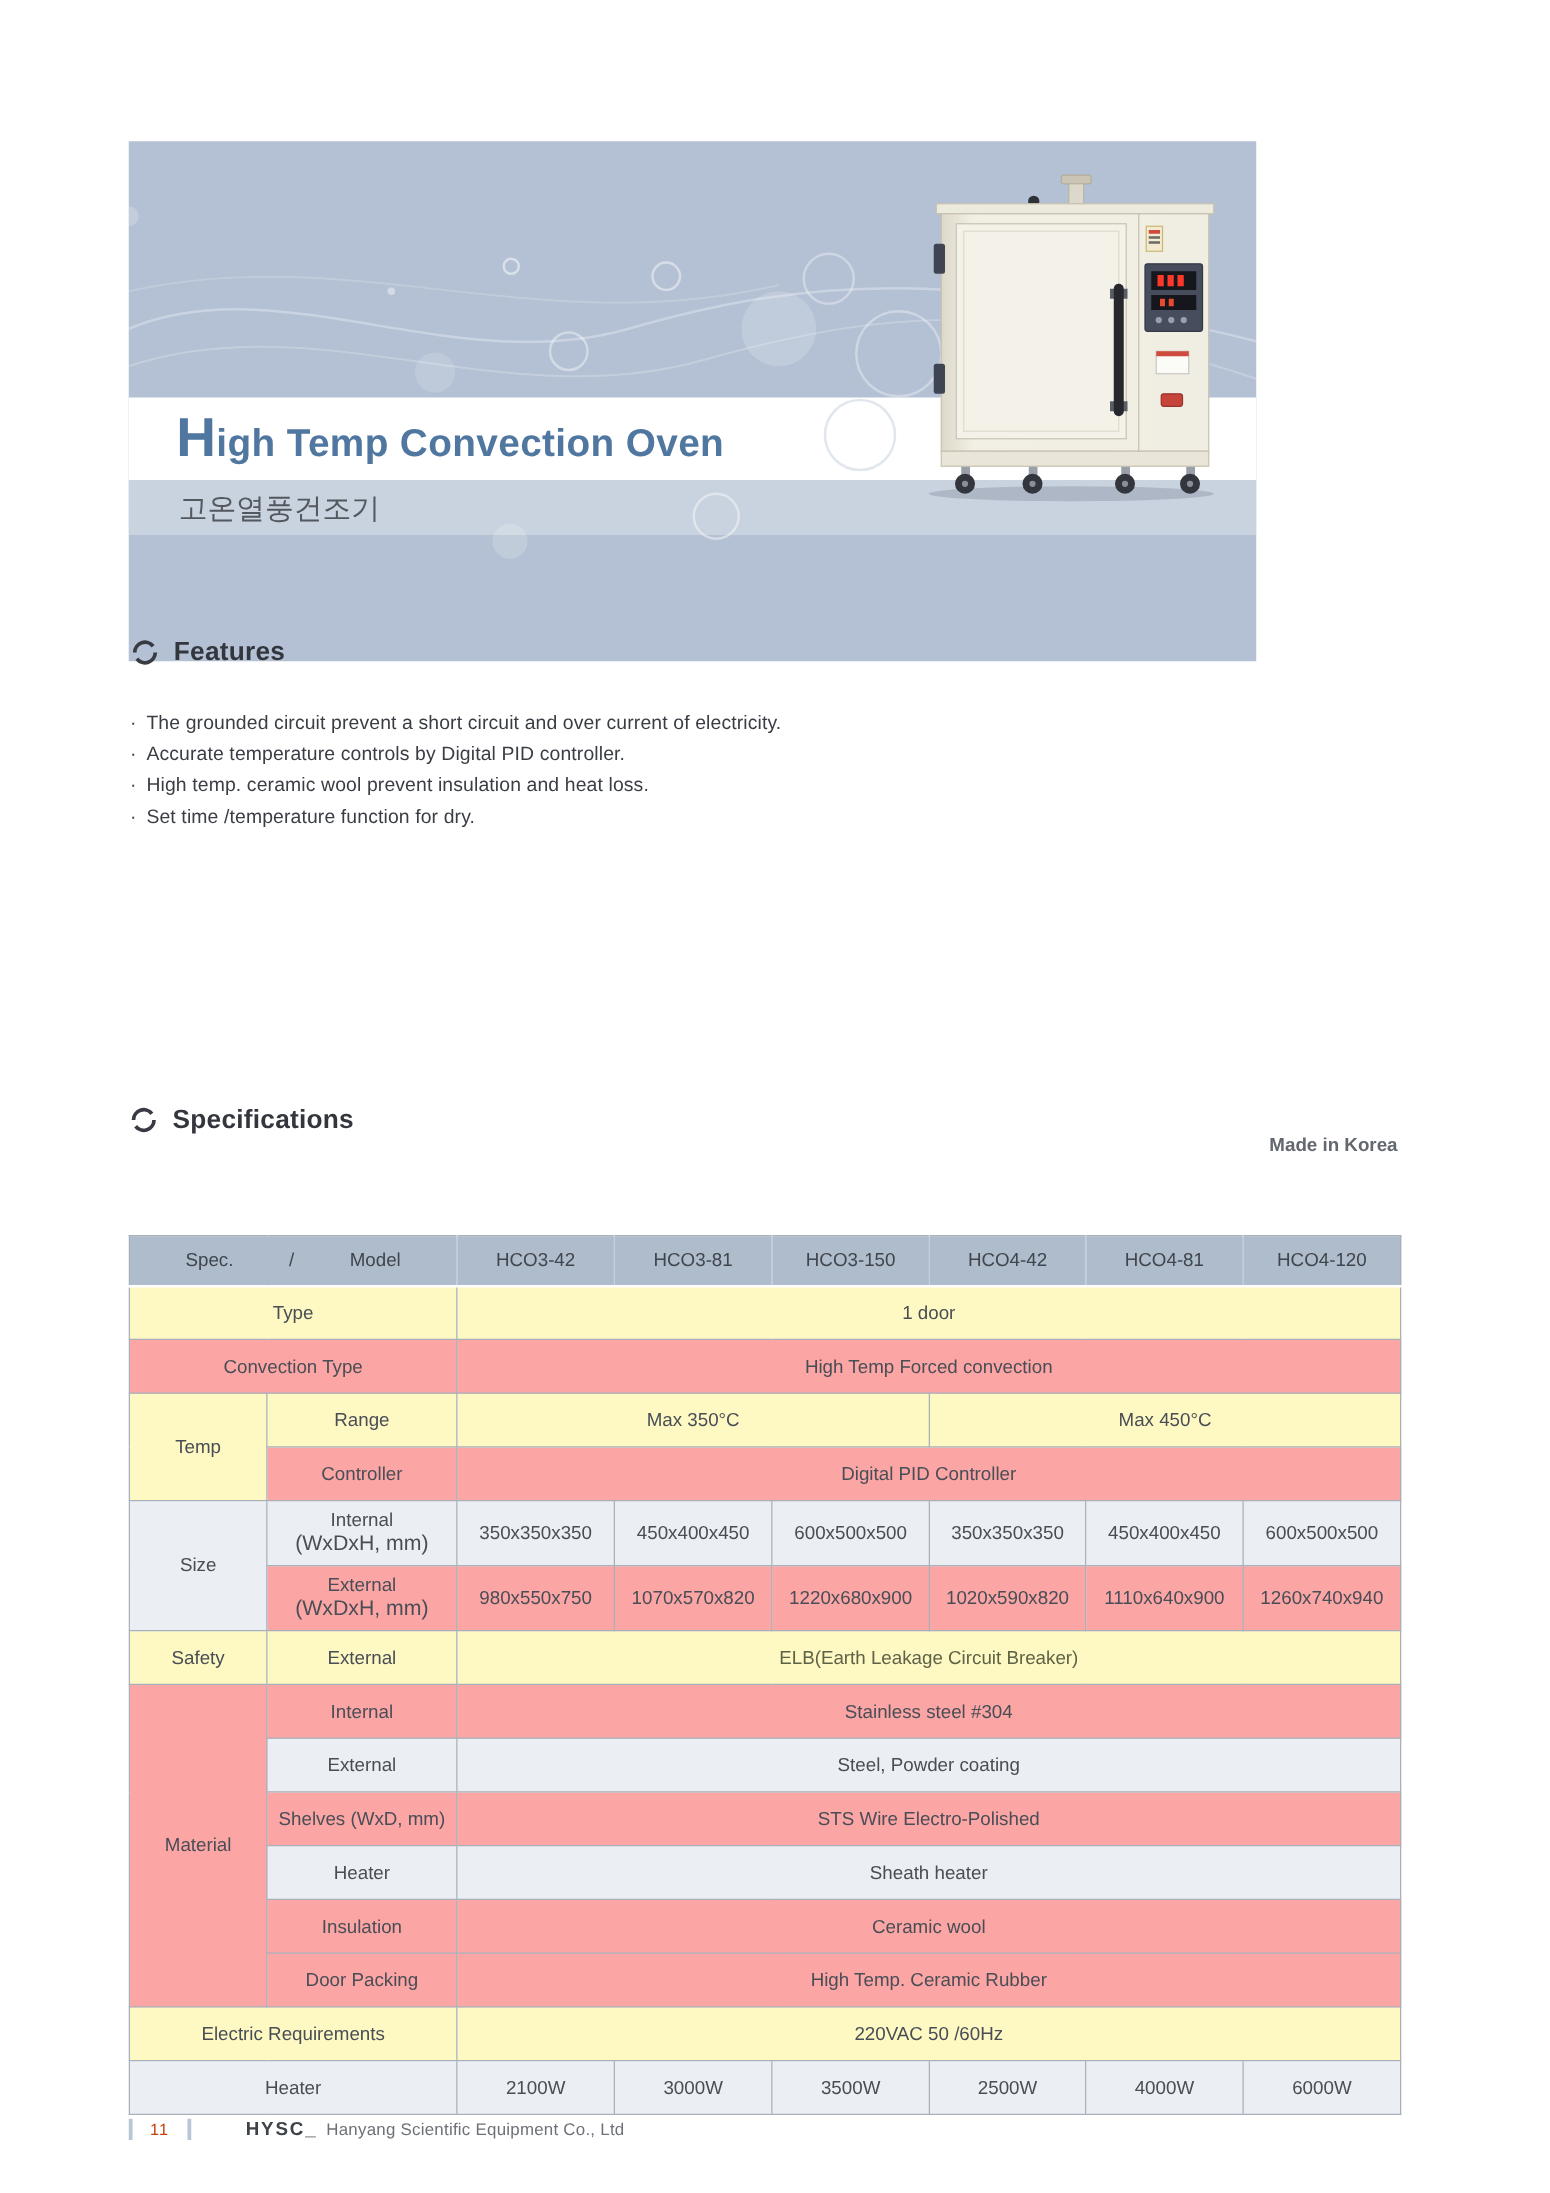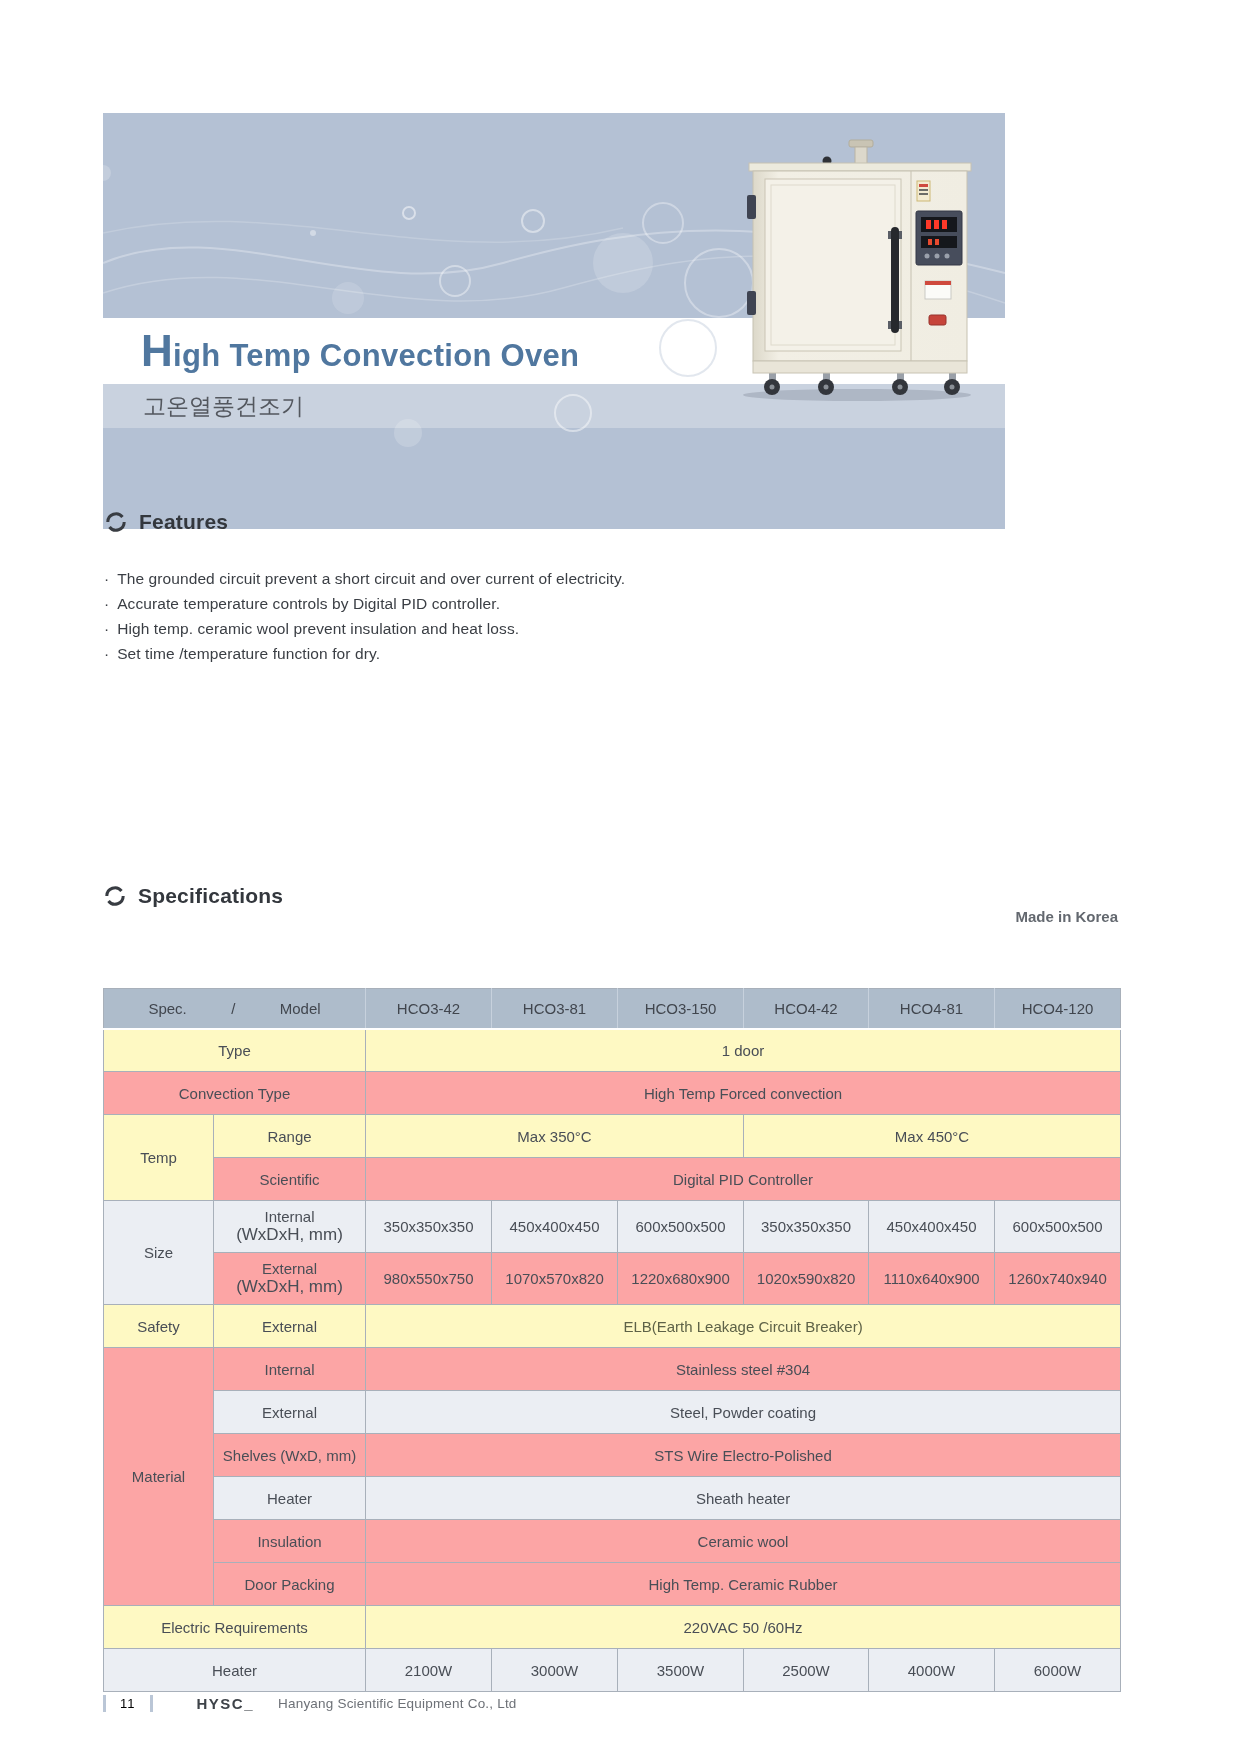--- a/index.html
+++ b/index.html
@@ -63,23 +63,23 @@
   .spec .hdr-spec-model { display:flex; justify-content:space-evenly; align-items:center; }
   .bg-dark  td, td.bg-dark  { background:#fef9c3; }
   .bg-light td, td.bg-light { background:#fca5a5; }
   .bg-mid   td, td.bg-mid   { background:#ebeef3; }
   .size-label .l2 { display:block; font-size:17px; }
   .elb-text { color:#5e6247; }
 
   
   .footer { position:absolute; left:103px; top:1695px; display:flex; align-items:center; }
   .footer .bar { width:3px; height:17px; background:#bac6d6; }
-  .footer .pagenum { font-size:13px; color:#000000; margin:0 14px; letter-spacing:1px; }
+  .footer .pagenum { font-size:13px; color:#c2410c; margin:0 14px; letter-spacing:1px; }
   .footer .brand { font-weight:bold; font-size:15px; color:#3e4349; letter-spacing:1.5px; margin-left:44px; }
-  .footer .company { font-size:13.5px; color:#6d7177; margin-left:24px; letter-spacing:.2px; }
+  .footer .company { font-size:13.5px; color:#6d7177; margin-left:7px; letter-spacing:.2px; }
 </style>
 </head>
 <body>
 
 <div class="banner">
 
   <div class="band-title">
     <div class="page-title">
       <span class="initial">H</span><span>igh Temp Convection Oven</span>
     </div>
@@ -238,21 +238,21 @@
         <td colspan="2">Convection Type</td>
         <td colspan="6">High Temp Forced convection</td>
       </tr>
       <tr class="bg-dark">
         <td rowspan="2" class="bg-dark">Temp</td>
         <td>Range</td>
         <td colspan="3">Max 350°C</td>
         <td colspan="3">Max 450°C</td>
       </tr>
       <tr class="bg-light">
-        <td>Scientific</td>
+        <td>Controller</td>
         <td colspan="6">Digital PID Controller</td>
       </tr>
       <tr class="bg-mid r-size">
         <td rowspan="2" class="bg-mid">Size</td>
         <td class="size-label">
           <span>Internal</span>
           <span class="l2">(WxDxH, mm)</span>
         </td>
         <td>350x350x350</td>
         <td>450x400x450</td>

